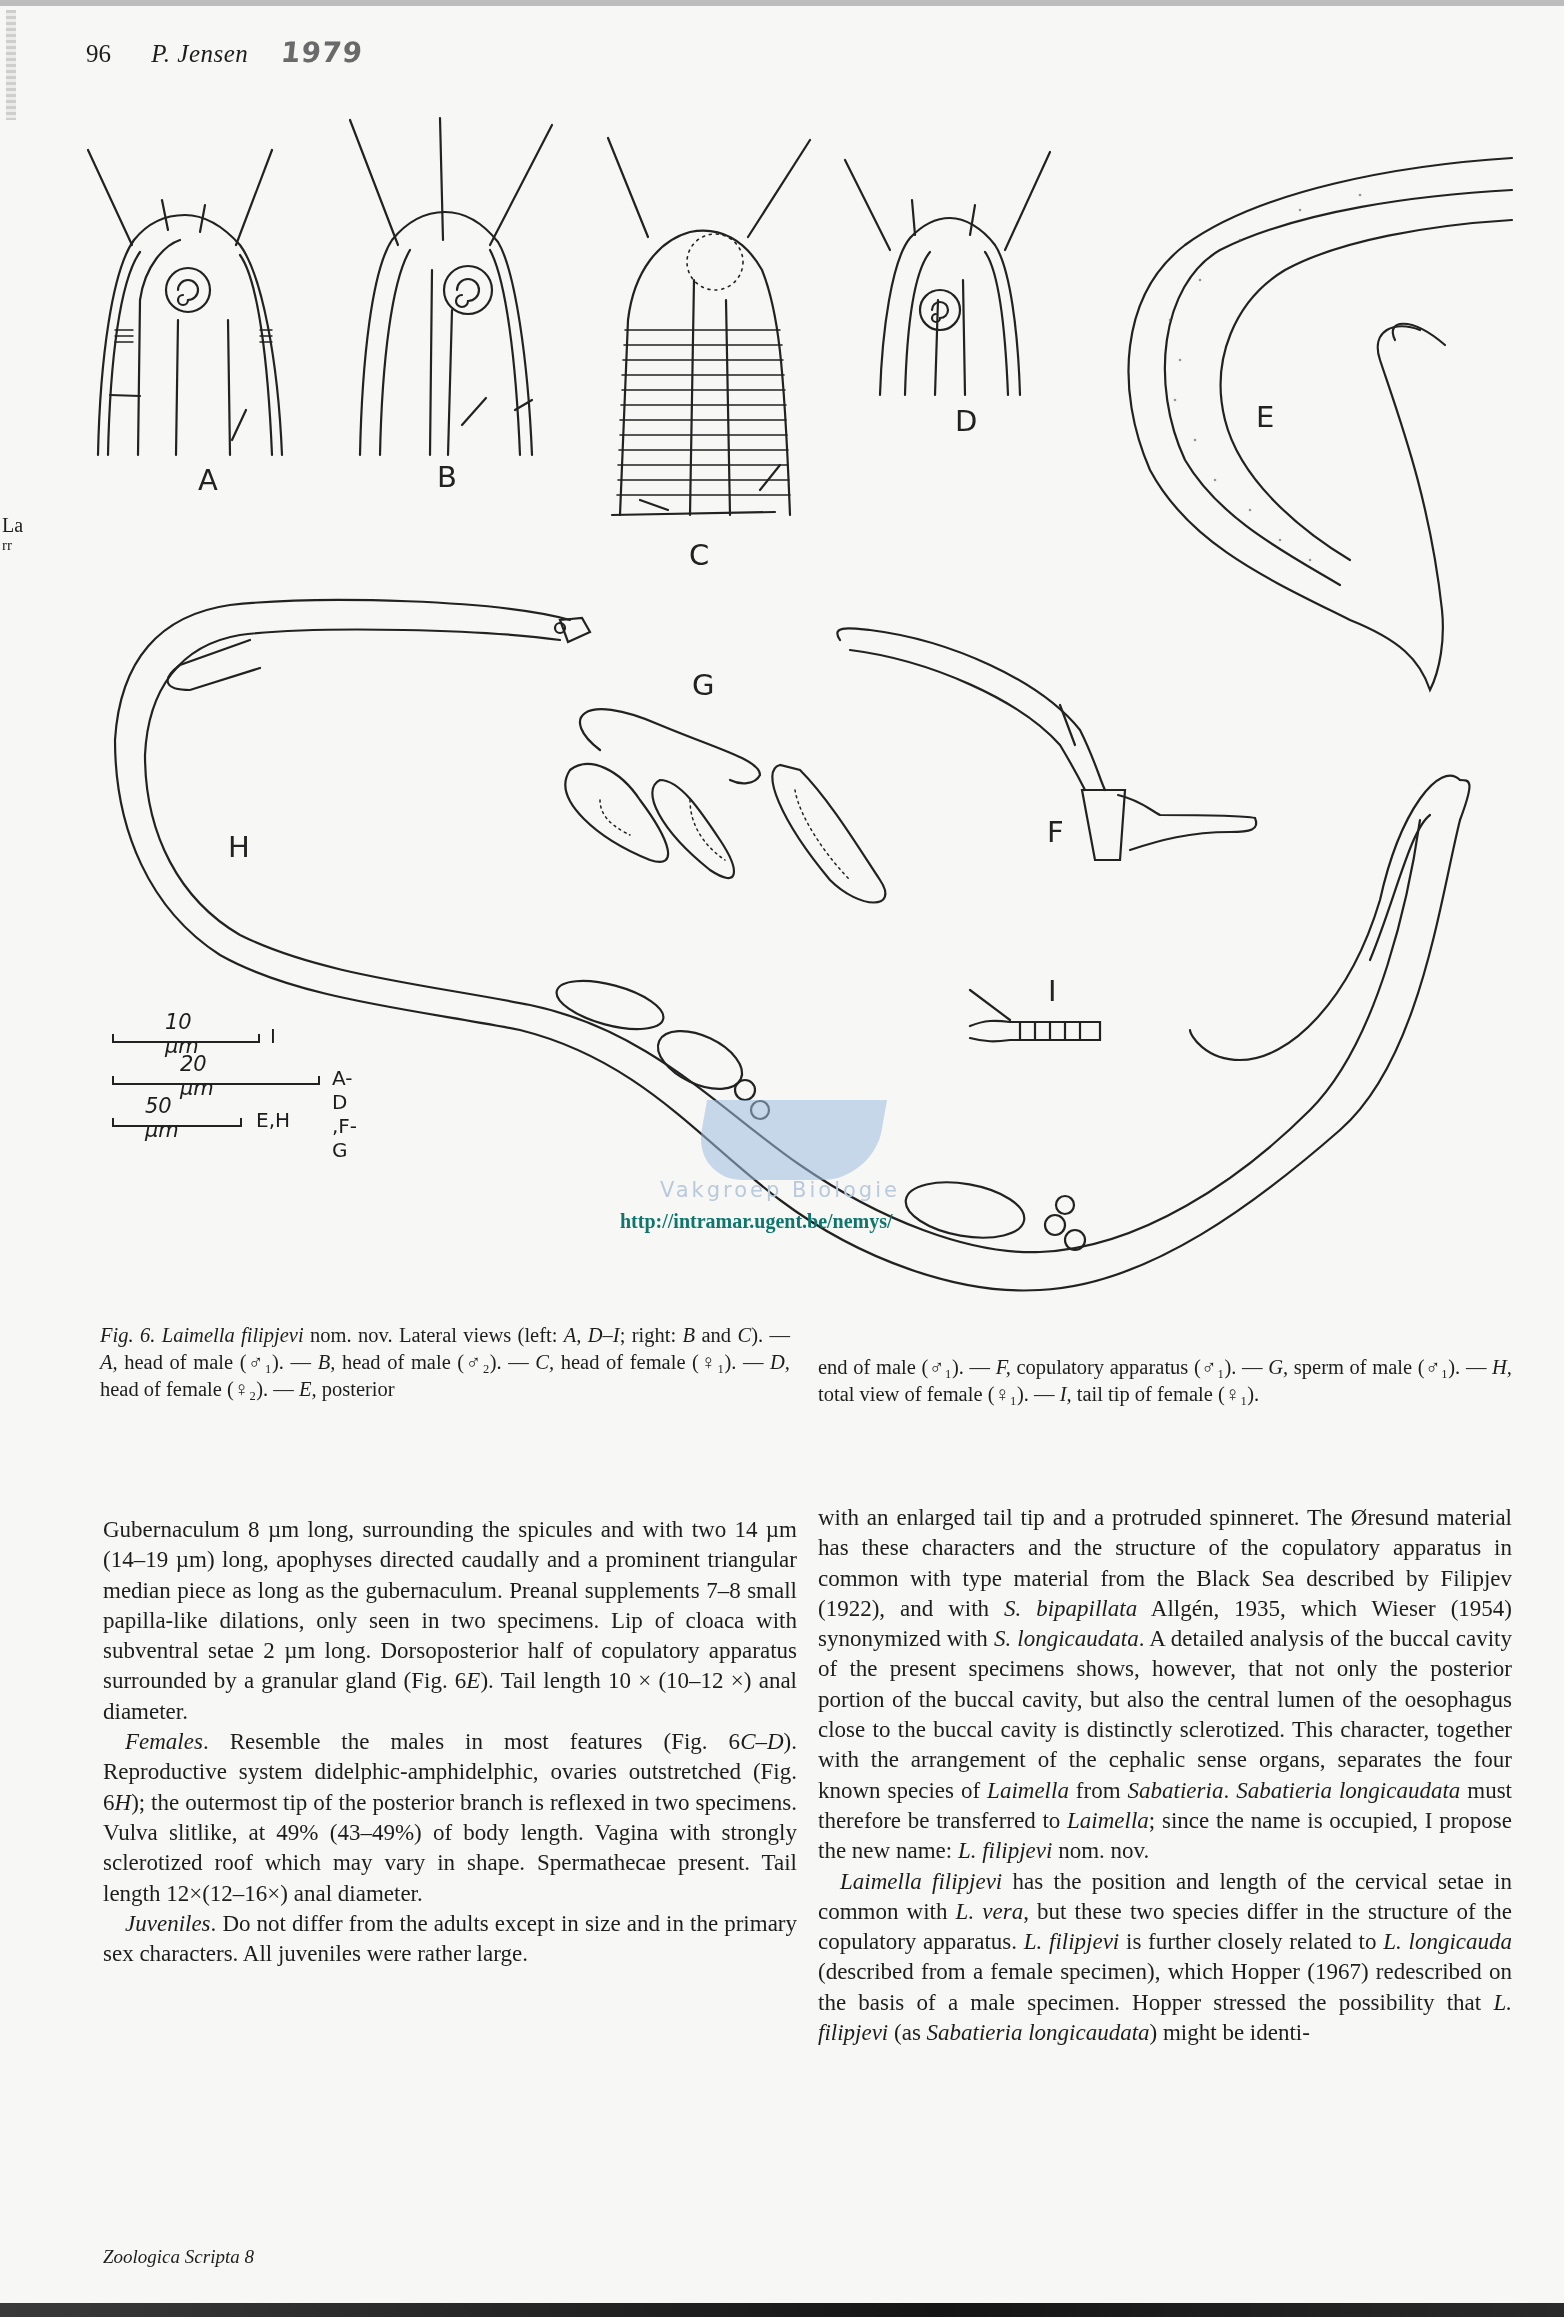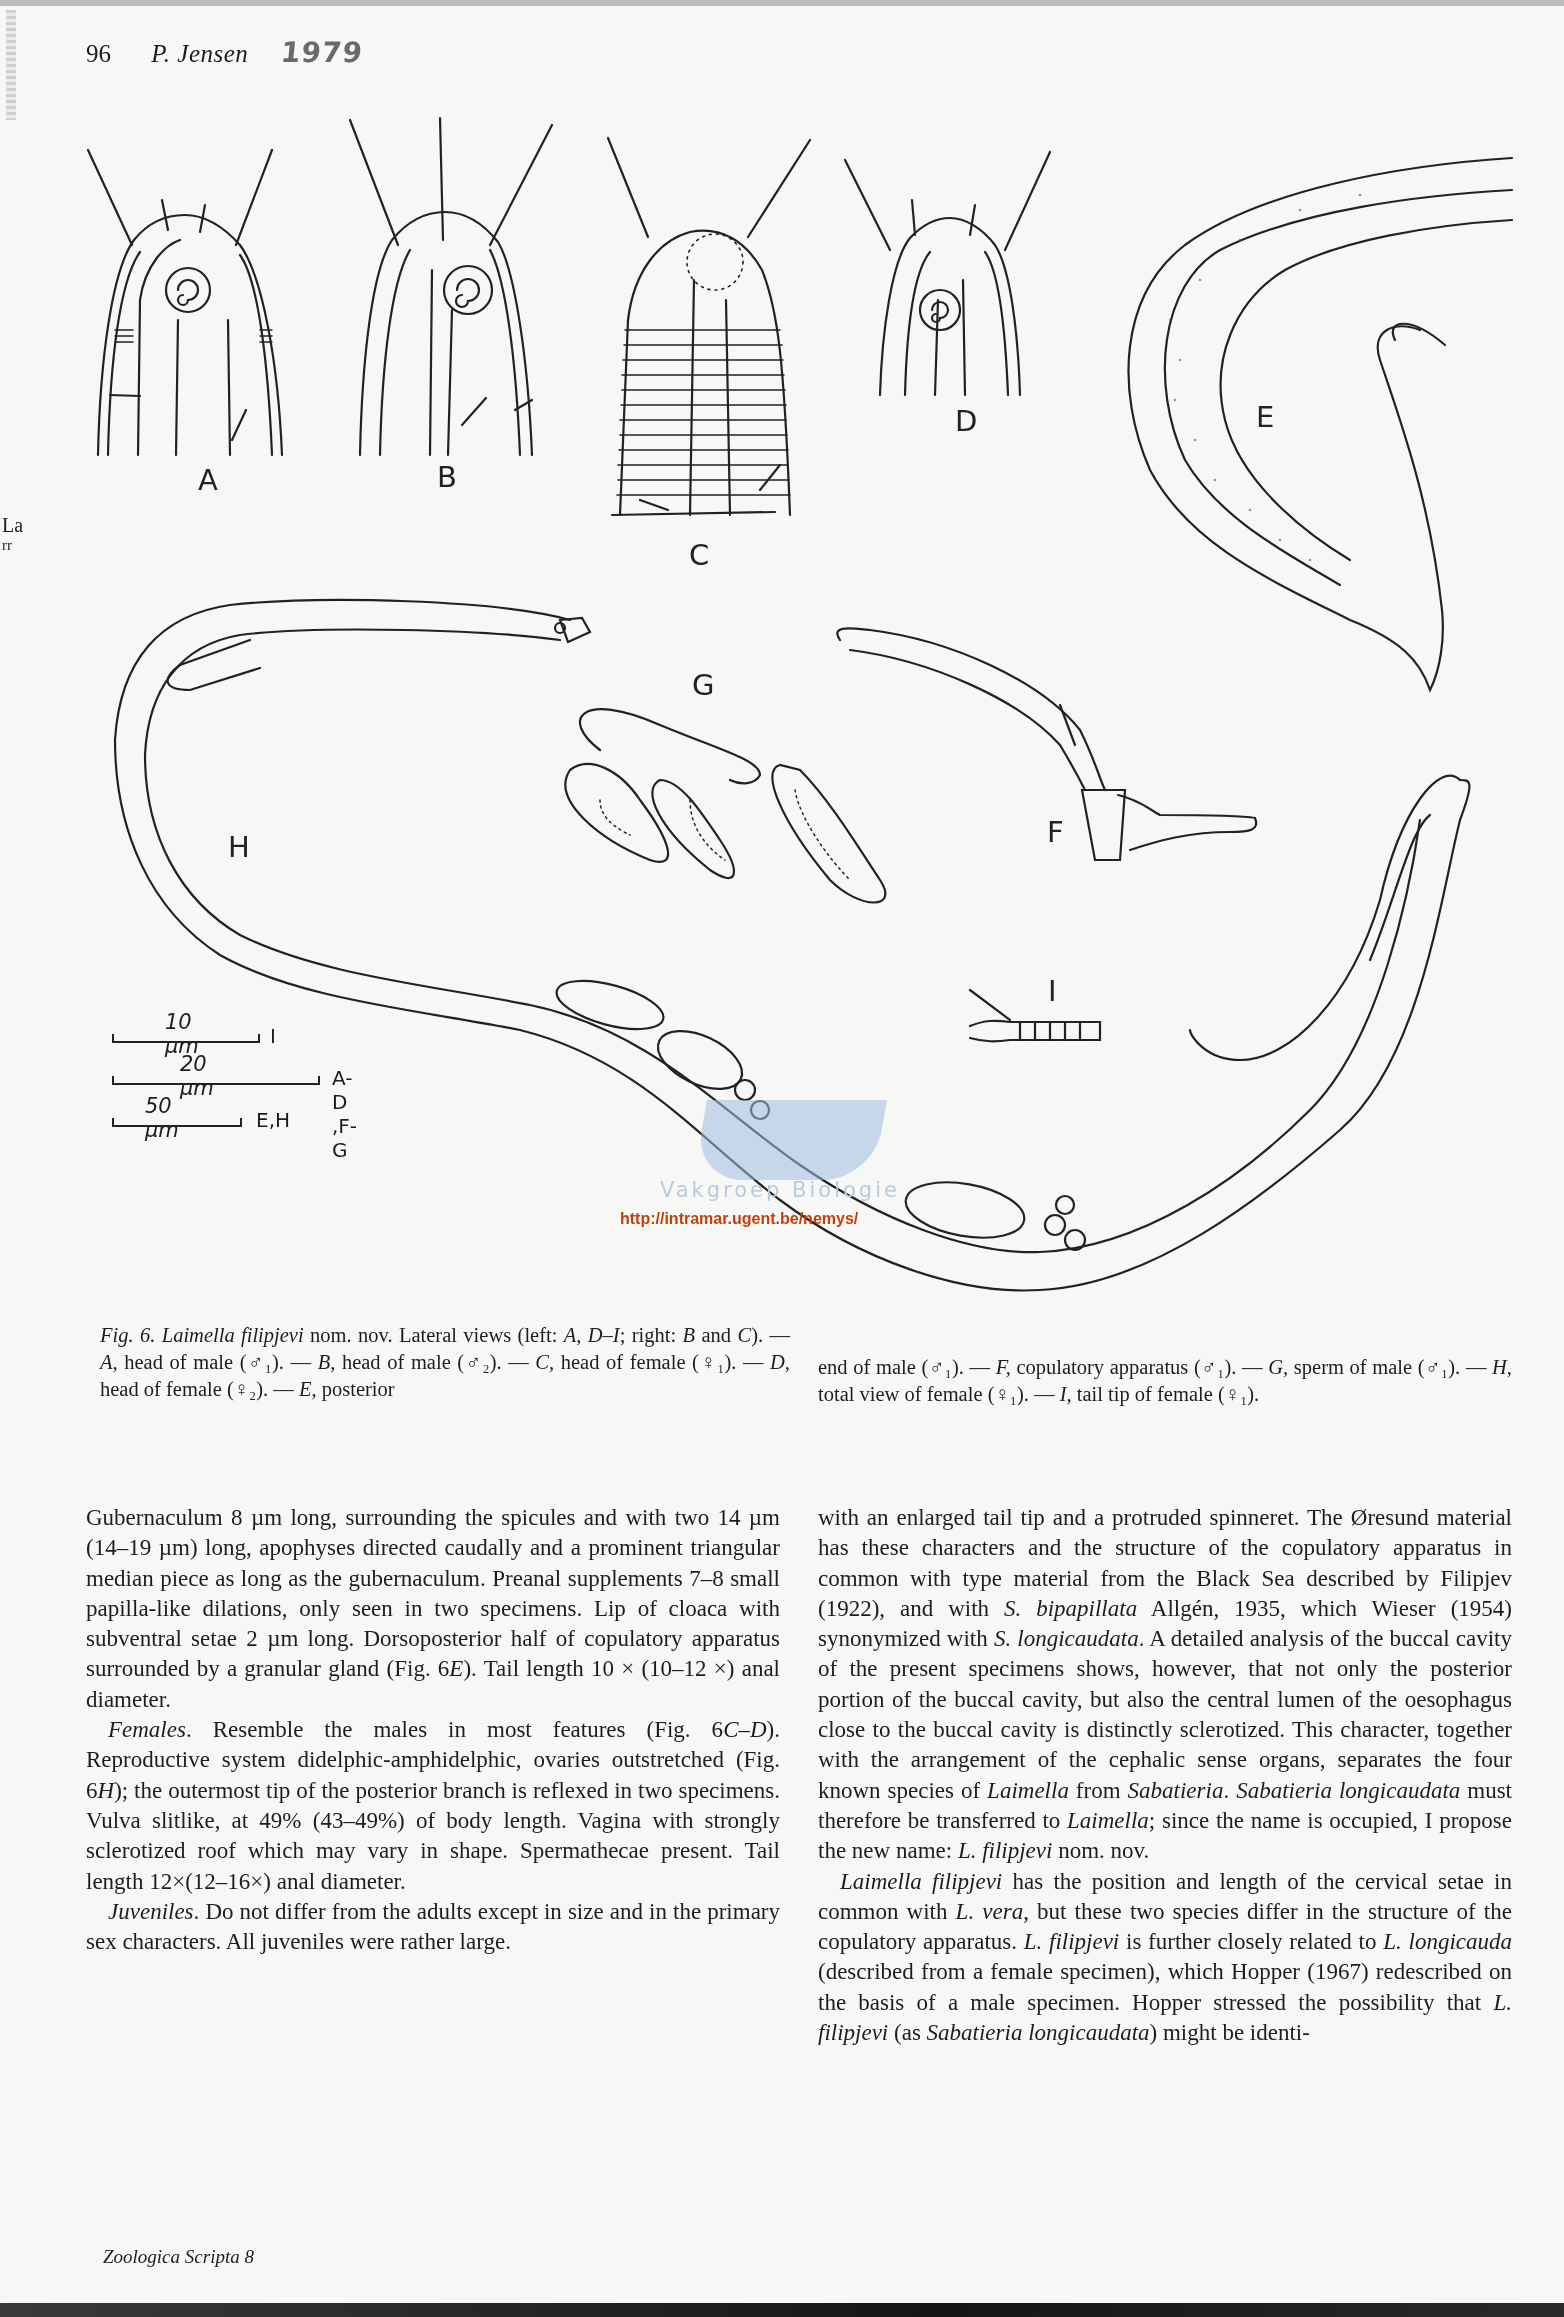--- a/index.html
+++ b/index.html
@@ -31,30 +31,30 @@
   .sb { position: relative; height: 42px; }
   .sb .val { position: absolute; top: 0; font-size: 21px; font-style: italic; }
   .sb .bar { position: absolute; top: 24px; height: 7px; border: 2px solid #222; border-top: none; }
   .sb .lbl { position: absolute; top: 14px; font-size: 20px; }
 
   .watermark { position: absolute; left: 620px; top: 1080px; width: 360px; height: 170px; pointer-events: none; }
   .wm-shape { position: absolute; left: 80px; top: 20px; width: 180px; height: 80px;
     background: #9fbde0; opacity: .55; border-radius: 0 0 50px 50px; transform: skewX(-10deg); }
   .wm-text { position: absolute; left: 40px; top: 98px; font-family: "DejaVu Sans", sans-serif;
     font-size: 21px; letter-spacing: 3px; color: #b9c9de; }
-  .wm-url { position: absolute; left: 0; top: 130px; font-family: Liberation Sans, sans-serif;
-    font-size: 16px; font-weight: bold; color: #c2410c; }
+  .wm-url { position: absolute; left: 0; top: 130px; font-family: Liberation Serif, serif;
+    font-size: 20px; font-weight: bold; color: #0f766e; }
 
   .caption { position: absolute; top: 1322px; font-size: 20.5px; line-height: 27px; text-align: justify; }
   .caption.left { left: 100px; width: 690px; }
   .caption.right { left: 818px; width: 694px; margin-top: 32px; }
   .it { font-style: italic; }
 
   .col { position: absolute; top: 1503px; font-size: 23px; line-height: 30.3px; text-align: justify; }
-  .col.left { left: 86px; width: 694px; }
+  .col.left { left: 103px; width: 694px; margin-top: 12px; }
   .col.right { left: 818px; width: 694px; }
   .col p { margin: 0; }
   .col p.ind { text-indent: 22px; }
   .col p.gap { margin-top: 30px; }
 
   .journal { position: absolute; left: 103px; top: 2246px; font-size: 19px; font-style: italic; }
 </style>
 </head>
 <body>
 

